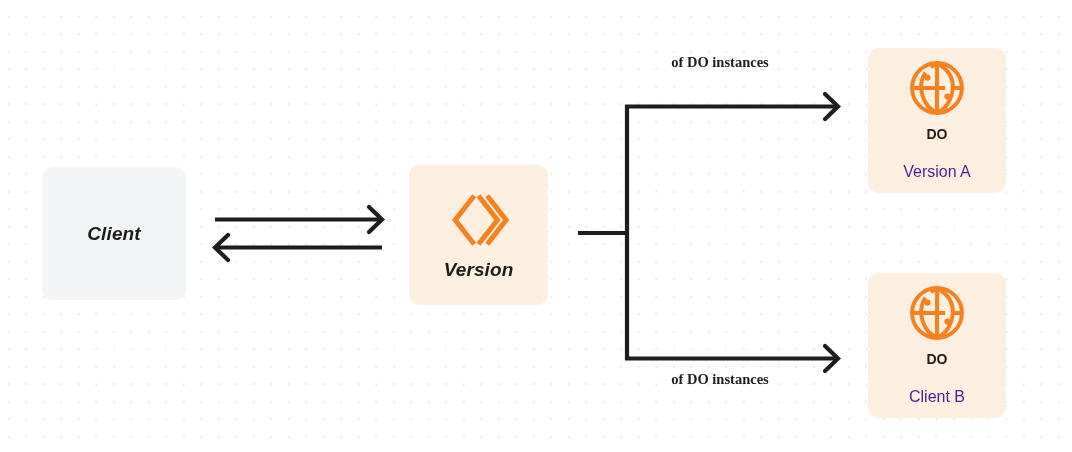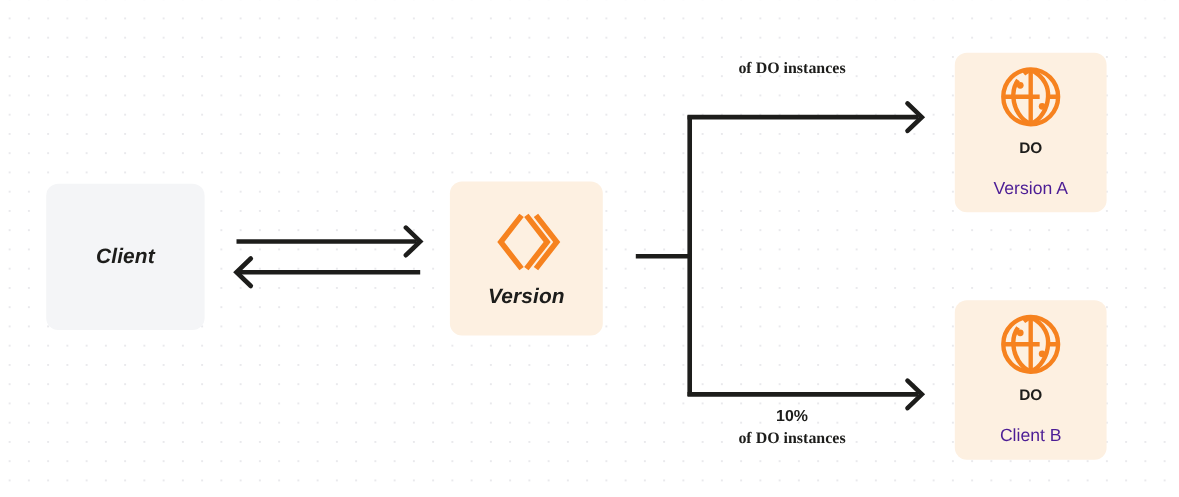--- a/index.html
+++ b/index.html
@@ -167,21 +167,20 @@
       <line x1="625" y1="358.5" x2="835" y2="358.5" stroke="#1d1d1b" stroke-width="4.2" stroke-linecap="butt"></line>
       <polyline points="825,346 838,358.5 825,371" stroke="#1d1d1b" stroke-width="4.2" stroke-linecap="round" stroke-linejoin="miter" fill="none"></polyline>
     </g>
   </svg>
 
   <div class="edge-label label-top">
     <span class="desc">of DO instances</span>
   </div>
 
   <div class="edge-label label-bottom">
-    <span class="pct">10%</span>
     <span class="desc">of DO instances</span>
   </div>
 
   <div class="node node-client">
     <div class="node-title">Client</div>
   </div>
 
   <div class="node node-worker">
     <svg class="icon-worker" viewBox="0 0 64 64" xmlns="http://www.w3.org/2000/svg" fill="none">
 

